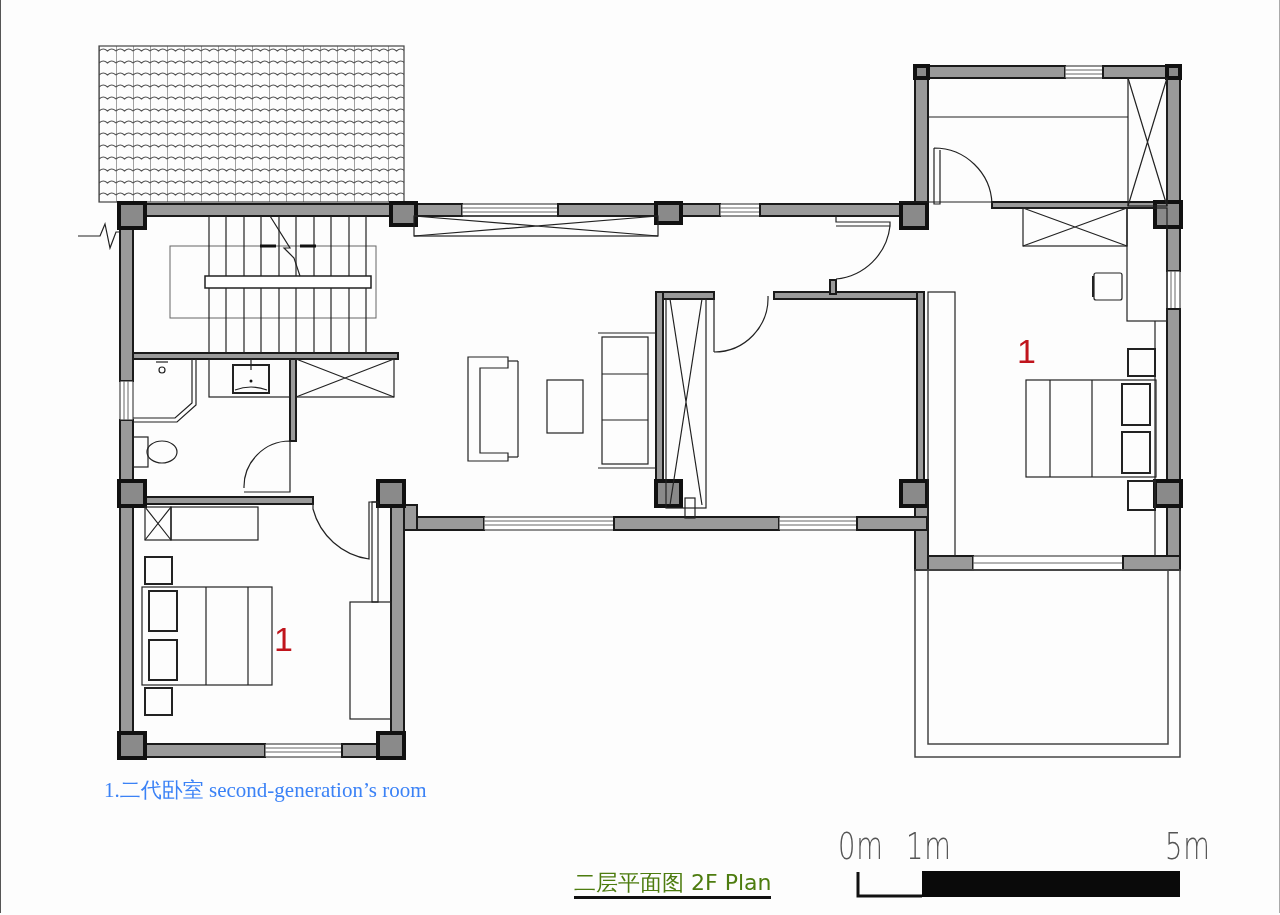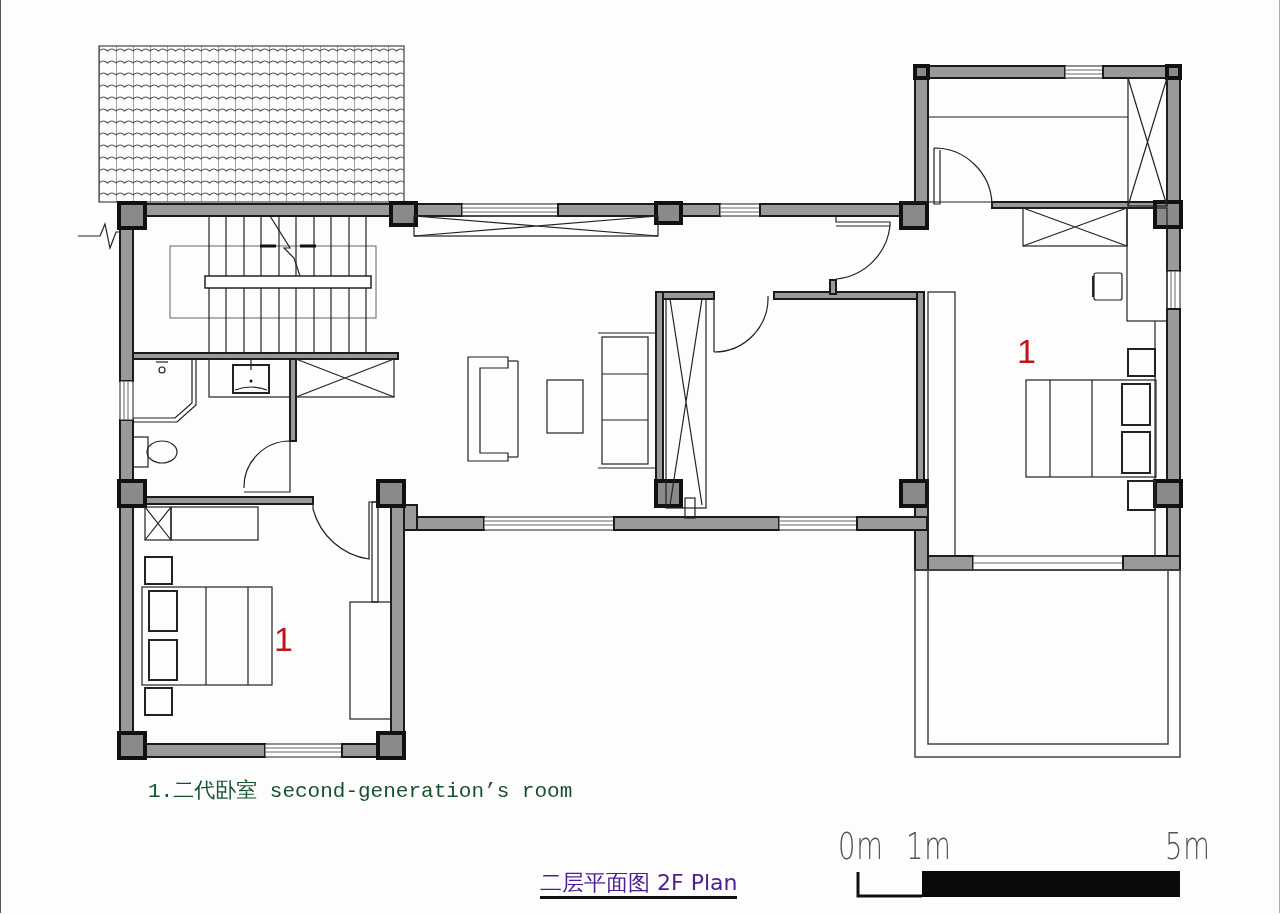--- a/index.html
+++ b/index.html
@@ -7,22 +7,22 @@
   .frame { position: absolute; left: 0; top: 0; width: 1278px; height: 913px; border-left: 1px solid #555; border-right: 2px solid #aaa; }
   svg.plan { position: absolute; left: 0; top: 0; }
   .wall { fill: #9a9a9a; stroke: #1a1a1a; stroke-width: 2; }
   .col { fill: #8a8a8a; stroke: #111; stroke-width: 4; }
   .ln { fill: none; stroke: #222; stroke-width: 1.2; }
   .ln2 { fill: none; stroke: #222; stroke-width: 2; }
   .thin { fill: none; stroke: #666; stroke-width: 1; }
   .win { fill: #fff; stroke: #222; stroke-width: 1; }
   .tile { fill: none; stroke: #555; stroke-width: 1.1; }
   .room-num { position: absolute; color: #c0141c; font-family: "Liberation Sans", sans-serif; font-size: 34px; line-height: 1; }
-  .legend { position: absolute; left: 104px; top: 776px; color: #14532d; font-family: Liberation Mono, monospace; font-size: 21px; white-space: nowrap; margin-left: 44px; }
-  .title { position: absolute; left: 540px; top: 870px; font-family: "DejaVu Sans", sans-serif; font-size: 22px; color: #4c1d95; white-space: nowrap; border-bottom: 3px solid #111; padding-bottom: 0; line-height: 26px; }
+  .legend { position: absolute; left: 104px; top: 776px; color: #3b82f6; font-family: Liberation Serif, serif; font-size: 21px; white-space: nowrap; }
+  .title { position: absolute; left: 574px; top: 870px; font-family: "DejaVu Sans", sans-serif; font-size: 22px; color: #4d7c0f; white-space: nowrap; border-bottom: 3px solid #111; padding-bottom: 0; line-height: 26px; }
   .scale-lbl { position: absolute; top: 824px; font-family: "DejaVu Sans", sans-serif; font-size: 38px; font-weight: 200; color: #555; transform: scaleX(0.72); transform-origin: left top; letter-spacing: 1px; }
 </style>
 </head>
 <body>
 
 <div class="frame"></div>
 
 <svg class="plan" width="1280" height="915" viewBox="0 0 1280 915">
   <defs>
     <pattern id="tiles" x="99" y="46" width="17" height="12" patternUnits="userSpaceOnUse">

